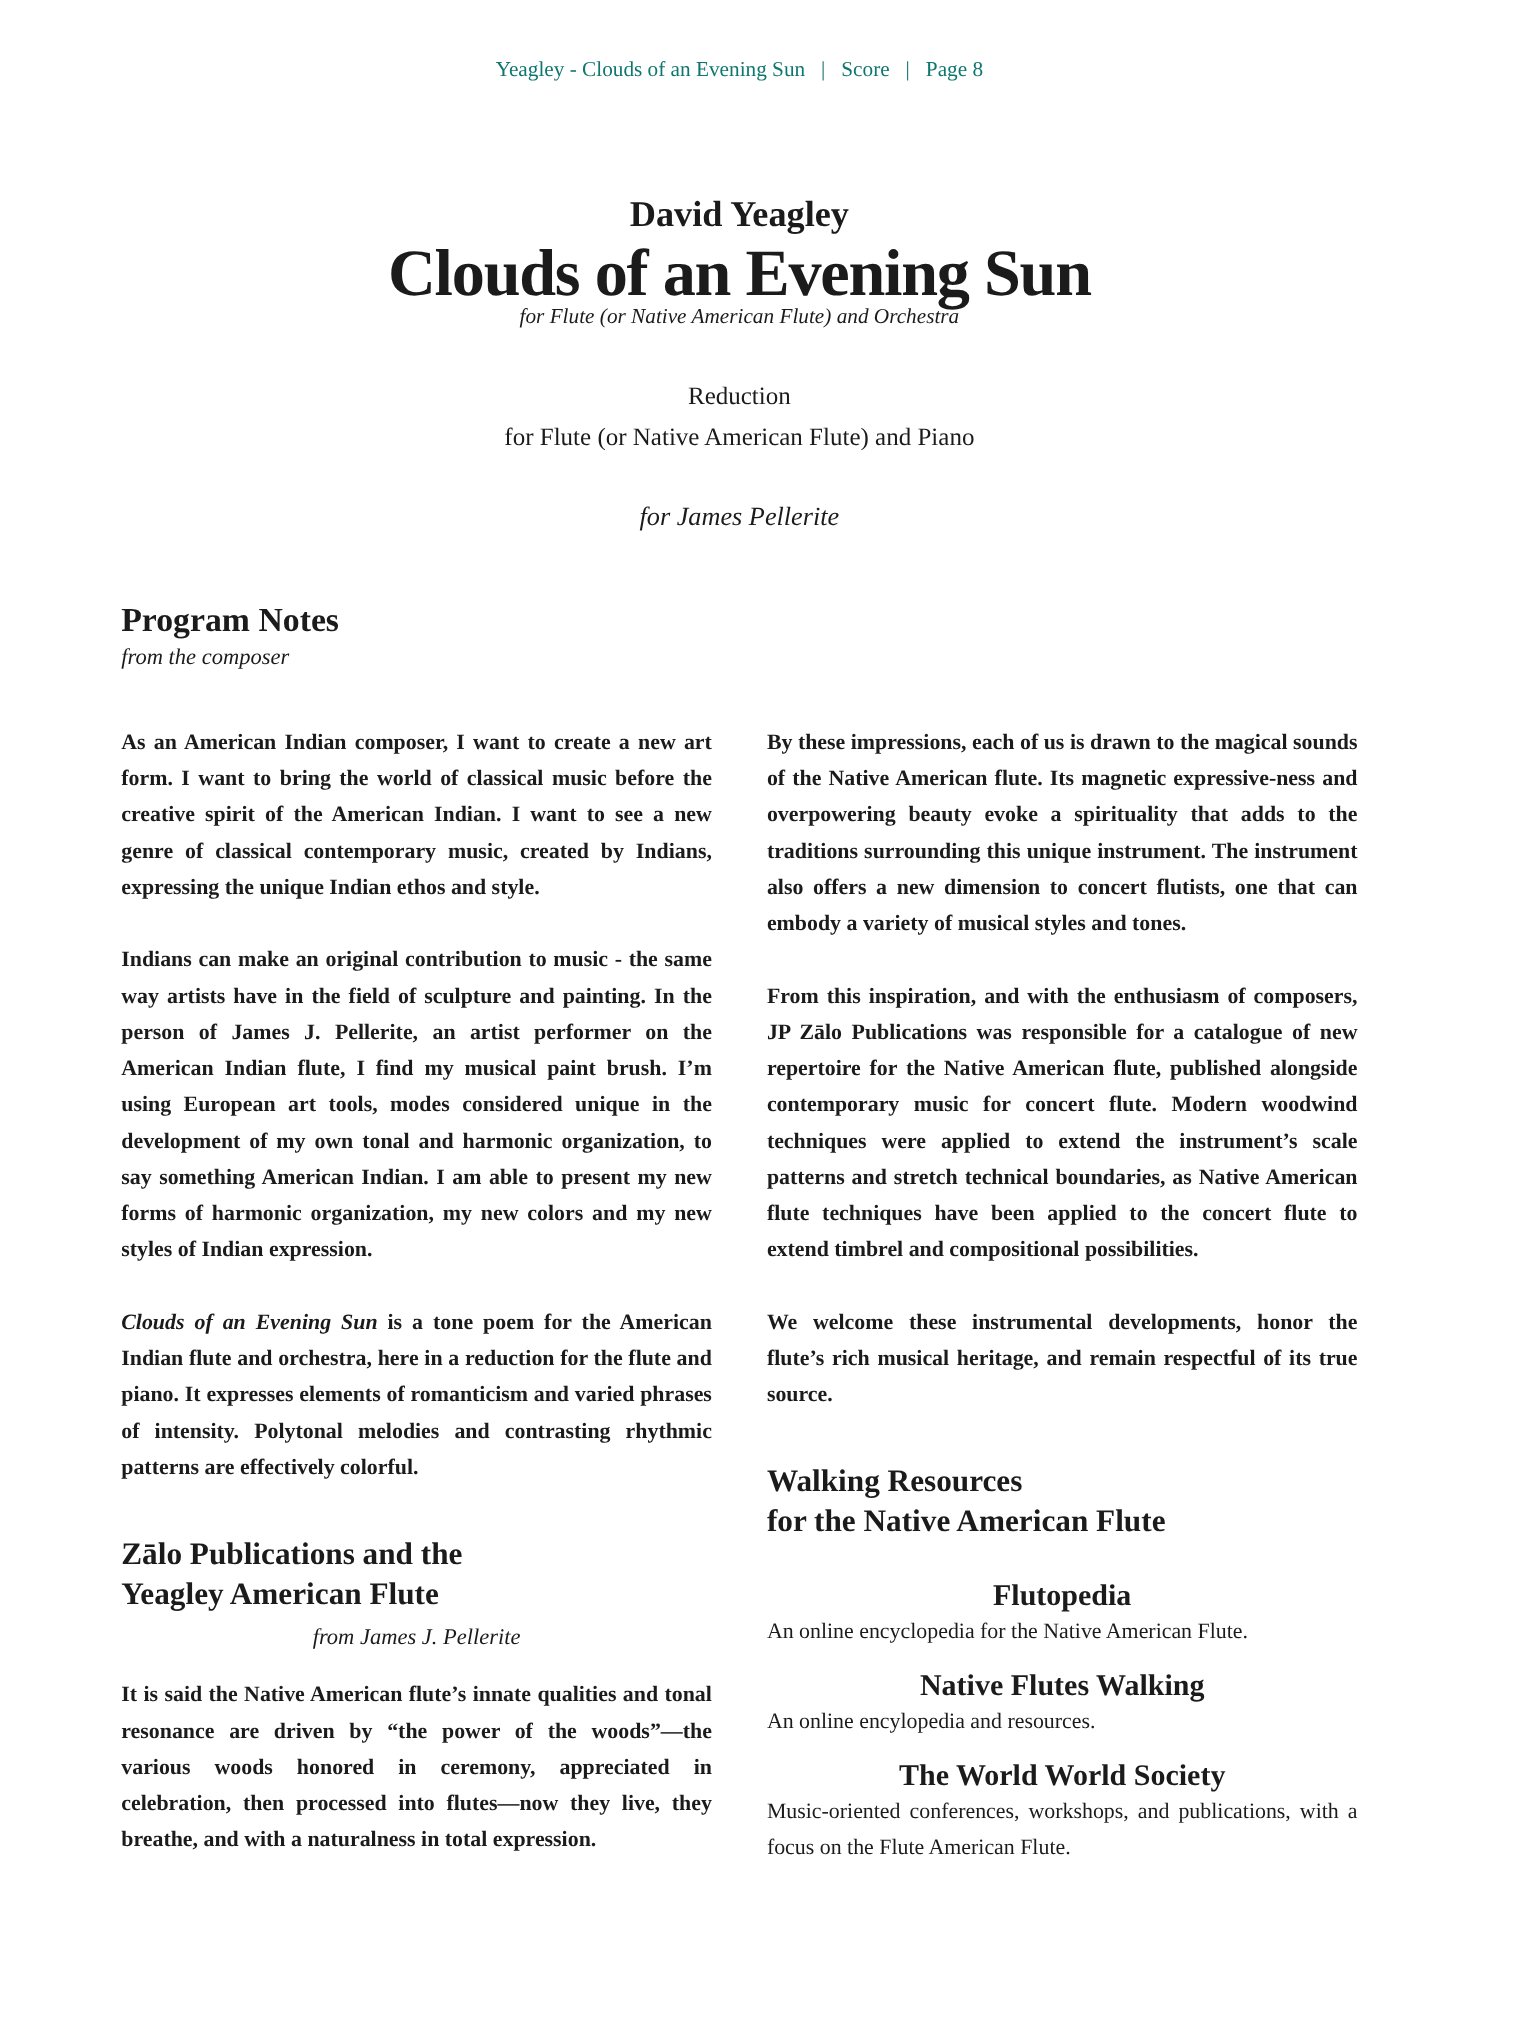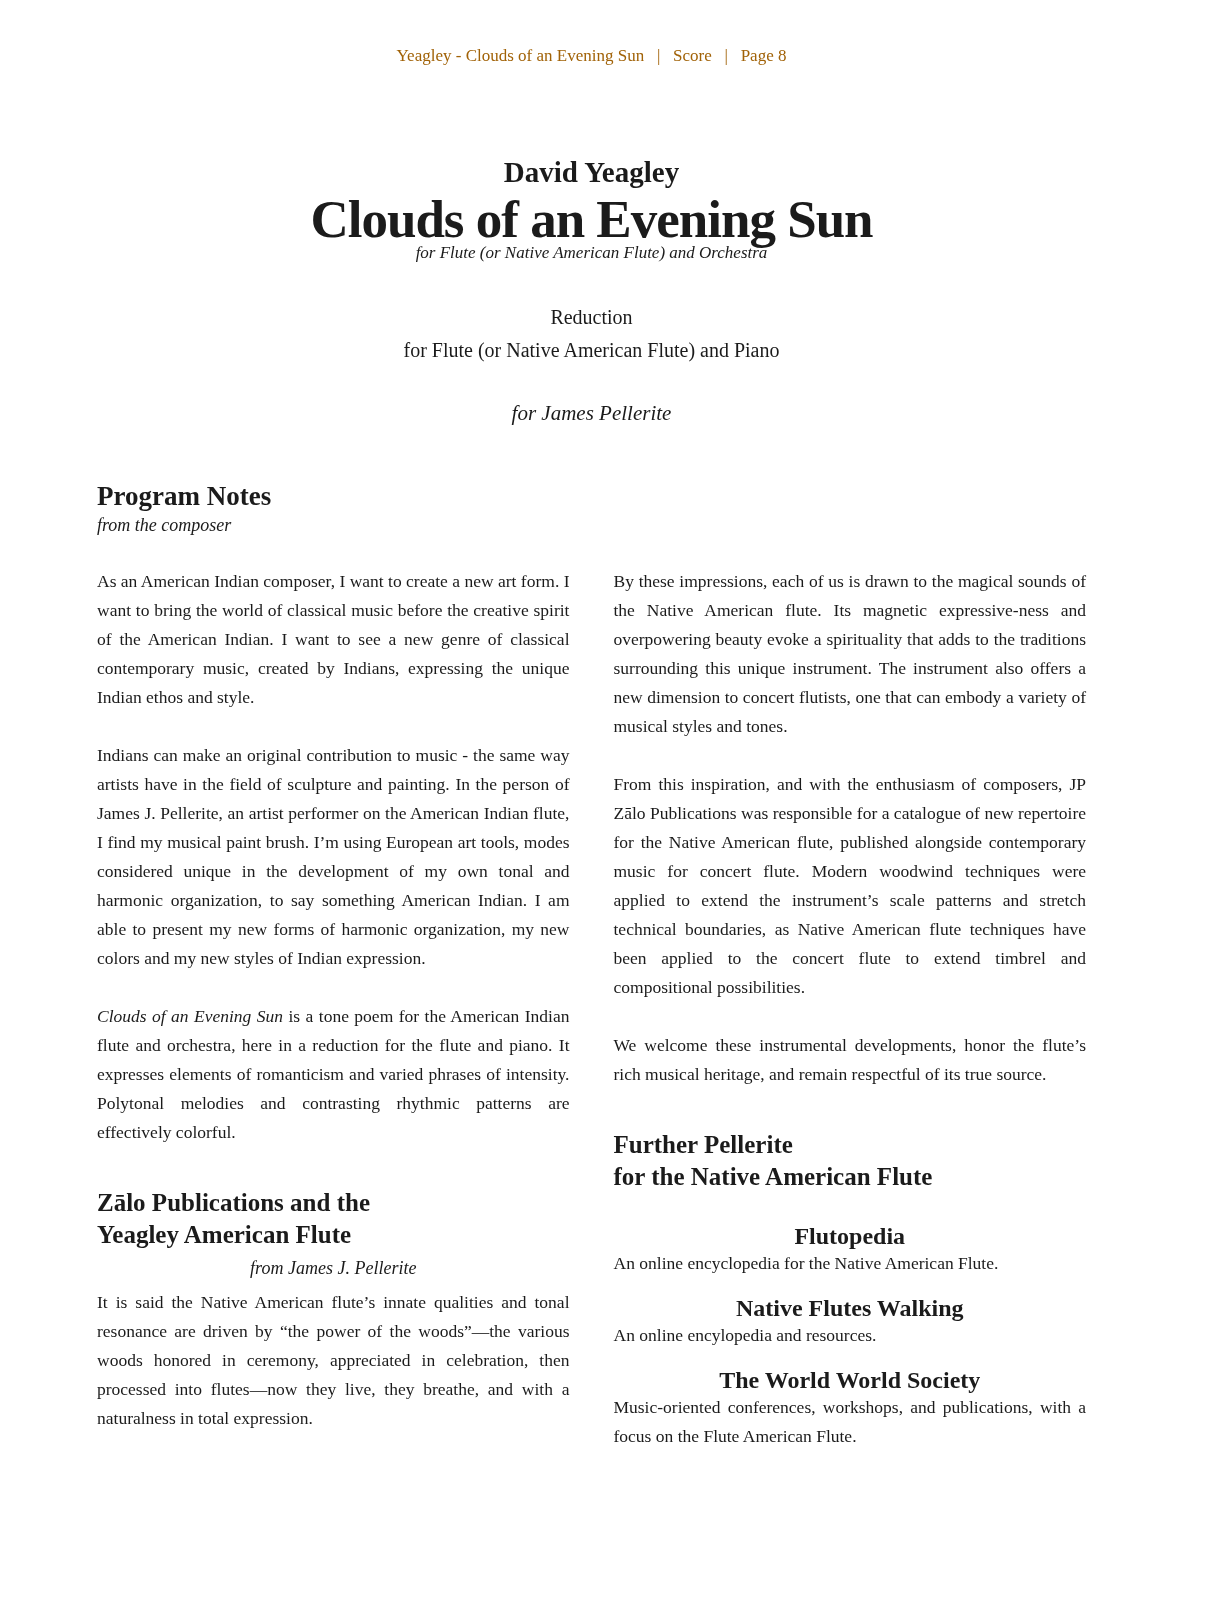--- a/index.html
+++ b/index.html
@@ -12,21 +12,21 @@
     overflow: hidden;
   }
   .page {
     width: 1214px; height: 1619px;
     padding: 46px 128px 0 97px;
   }
   .page-header {
     text-align: center;
     font-size: 17px;
     white-space: pre;
-    color: #a16207;
+    color: #0f766e;
   }
   .title-block { text-align: center; }
   .composer {
     margin-top: 90px;
     font-size: 29px;
     font-weight: bold;
   }
   .work-title {
     margin-top: 4px;
     font-size: 53px;
@@ -48,21 +48,21 @@
     line-height: 1.1;
   }
   .pn-subheading { font-size: 18px; font-style: italic; margin-top: 3px; }
   .columns { display: flex; gap: 44px; margin-top: 26px; }
   .col {
     width: 473px;
     font-size: 17.5px;
     line-height: 29px;
     text-align: justify;
   }
-  p.body { margin: 5px 0 29px 0; }
+  p.body { margin: 17px 0 29px 0; font-weight: bold; }
   .section-heading {
     font-size: 25px;
     font-weight: bold;
     line-height: 1.28;
     margin: 40px 0 0 0;
     text-align: left;
   }
   .section-subheading {
     font-size: 18px;
     font-style: italic;
@@ -115,21 +115,21 @@
       <div class="section-subheading">from James J. Pellerite</div>
       <p class="body section-body">It is said the Native American flute’s innate qualities and tonal resonance are driven by “the power of the woods”—the various woods honored in ceremony, appreciated in celebration, then processed into flutes—now they live, they breathe, and with a naturalness in total expression.</p>
     </div>
 
     <div class="col">
       <p class="body">By these impressions, each of us is drawn to the magical sounds of the Native American flute. Its magnetic expressive-ness and overpowering beauty evoke a spirituality that adds to the traditions surrounding this unique instrument. The instrument also offers a new dimension to concert flutists, one that can embody a variety of musical styles and tones.</p>
       <p class="body">From this inspiration, and with the enthusiasm of composers, JP Zālo Publications was responsible for a catalogue of new repertoire for the Native American flute, published alongside contemporary music for concert flute. Modern woodwind techniques were applied to extend the instrument’s scale patterns and stretch technical boundaries, as Native American flute techniques have been applied to the concert flute to extend timbrel and compositional possibilities.</p>
       <p class="body">We welcome these instrumental developments, honor the flute’s rich musical heritage, and remain respectful of its true source.</p>
 
       <div class="section-heading">
-        <div>Further Pellerite</div>
+        <div>Walking Resources</div>
         <div>for the Native American Flute</div>
       </div>
 
       <div class="resources-list">
         <div class="resource-item">
           <div class="resource-name">Flutopedia</div>
           <p class="resource-desc">An online encyclopedia for the Native American Flute.</p>
         </div>
         <div class="resource-item">
           <div class="resource-name">Native Flutes Walking</div>

